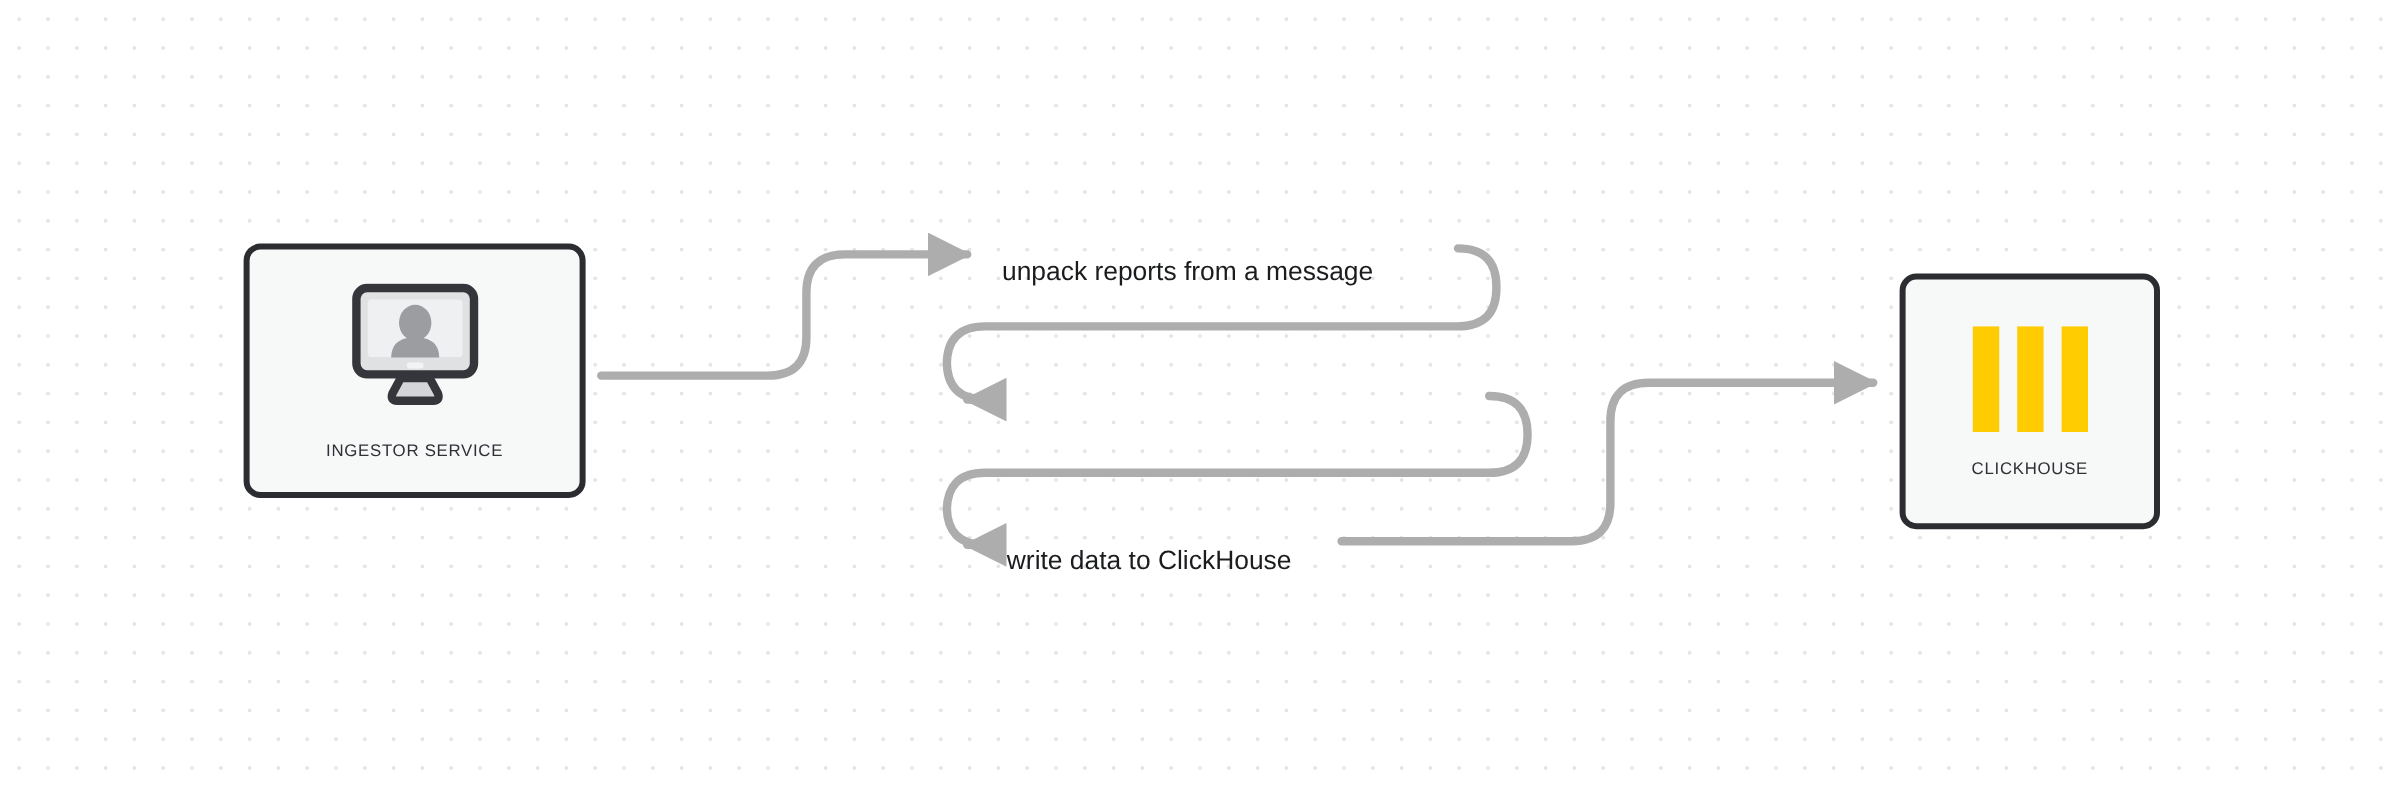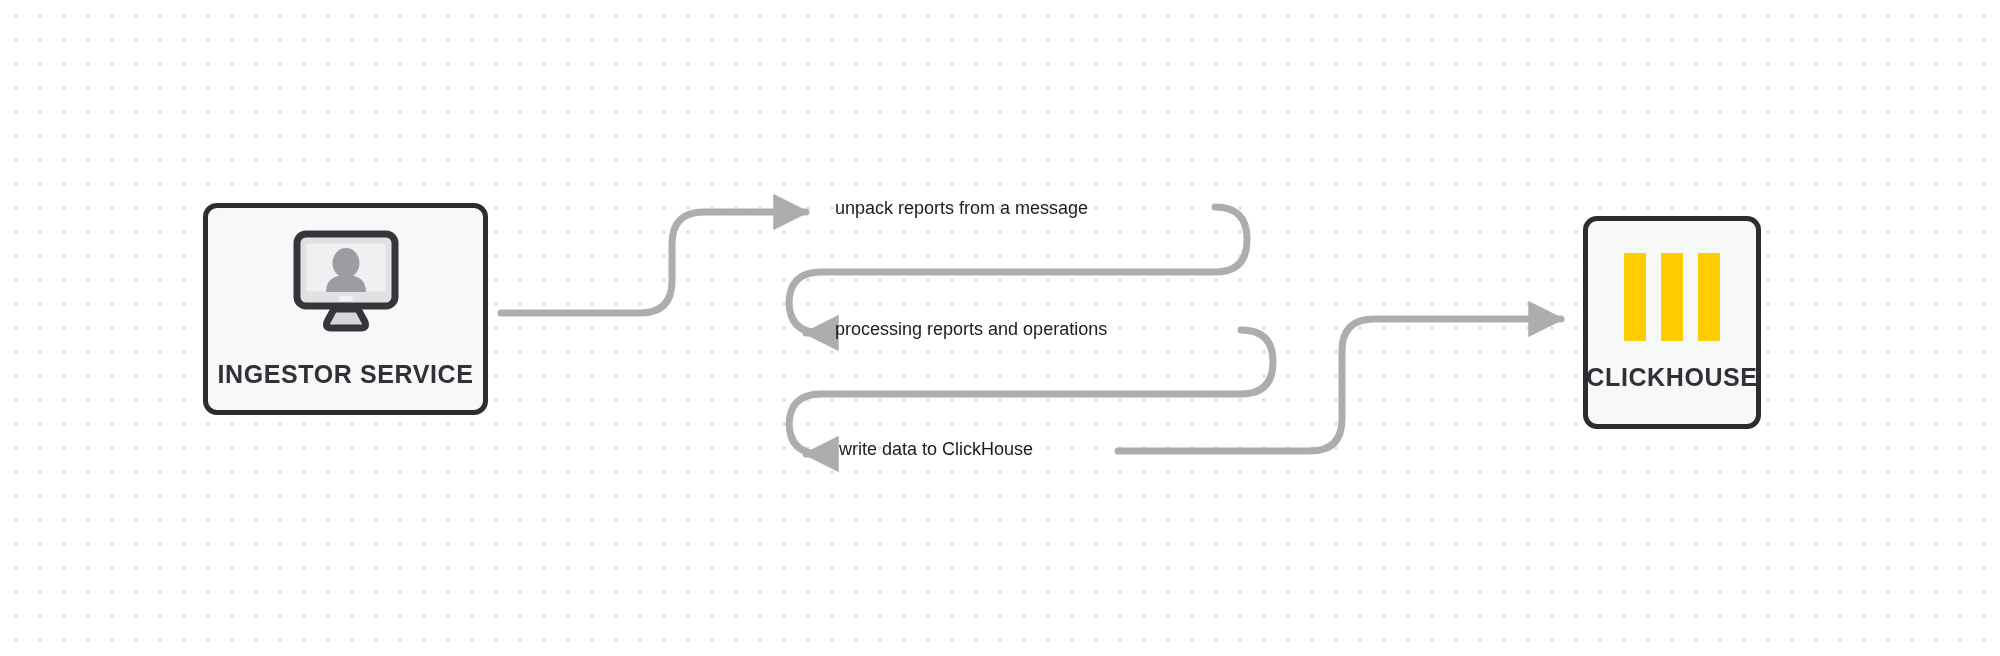--- a/index.html
+++ b/index.html
@@ -39,52 +39,53 @@
     justify-content: center;
   }
   #node-ingestor {
     left: 203px;
     top: 203px;
     width: 285px;
     height: 212px;
   }
   #node-clickhouse {
     left: 1583px;
-    top: 216px;
-    width: 178px;
+    top: 228px;
+    width: 217px;
     height: 213px;
   }
   .node-label {
-    font-size: 25px;
+    font-size: 14px;
     letter-spacing: 0.6px;
     color: #2f3136;
-    font-weight: 700;
+    font-weight: 400;
     white-space: nowrap;
   }
   #node-ingestor .node-label { margin-top: 22px; }
   #node-clickhouse .node-label { margin-top: 22px; }
   .monitor-icon { display: block; }
   .ch-logo {
     display: flex;
     align-items: flex-end;
     gap: 15px;
     height: 88px;
   }
   .ch-bar {
     width: 22px;
     height: 88px;
     background: #ffcc01;
   }
   .edge-label {
     position: absolute;
-    font-size: 18px;
+    font-size: 22px;
     color: #1b1c1e;
     white-space: nowrap;
     line-height: 1;
     font-weight: 400;
+    margin-top: 16px;
   }
   #edge-label-0 { left: 835px; top: 199px; }
   #edge-label-1 { left: 835px; top: 320px; }
   #edge-label-2 { left: 839px; top: 440px; }
 </style>
 </head>
 <body>
 
 <div id="canvas">
 
@@ -121,16 +122,15 @@
   <div class="node" id="node-clickhouse">
     <span class="ch-logo">
       <span class="ch-bar"></span>
       <span class="ch-bar"></span>
       <span class="ch-bar"></span>
     </span>
     <span class="node-label">CLICKHOUSE</span>
   </div>
 
   <span class="edge-label" id="edge-label-0">unpack reports from a message</span>
-  <span class="edge-label" id="edge-label-1">processing reports and operations</span>
   <span class="edge-label" id="edge-label-2">write data to ClickHouse</span>
 
 </div>
 
 </body></html>

